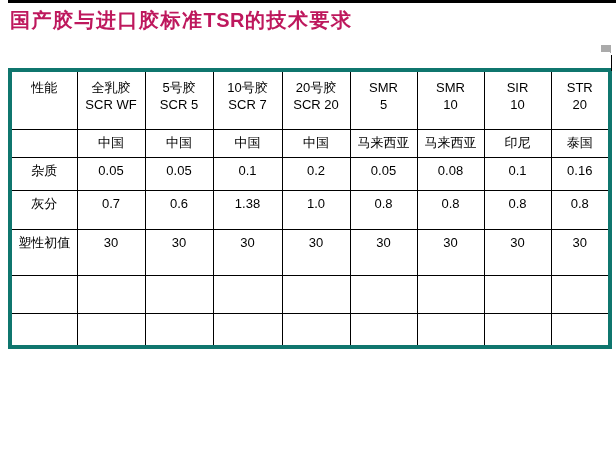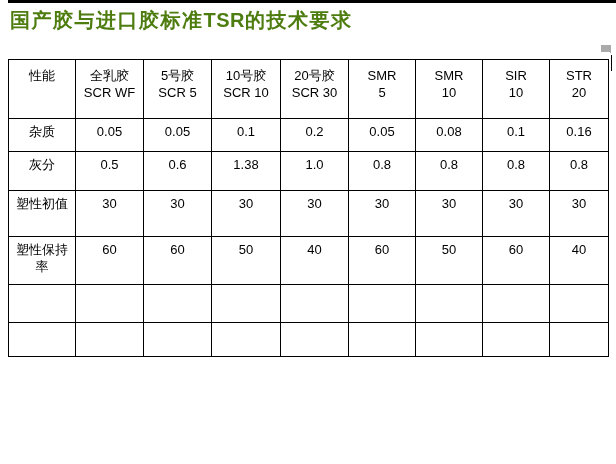--- a/index.html
+++ b/index.html
@@ -4,28 +4,28 @@
 <style>
   html,body{margin:0;padding:0;}
   body{
     width:616px;height:464px;overflow:hidden;background:#ffffff;
     font-family:"Liberation Sans","DejaVu Sans",sans-serif;
   }
   .page{position:relative;width:616px;height:464px;background:#ffffff;}
   .top-rule{position:absolute;left:8px;right:0;top:0;height:3px;background:#000;}
   .title{
     position:absolute;left:10px;top:7px;margin:0;
-    font-size:20px;font-weight:bold;color:#4d7c0f;
+    font-size:20px;font-weight:bold;color:#be185d;
     letter-spacing:1.5px;white-space:nowrap;
   }
   .title .tsr{letter-spacing:0.5px;}
   table.spec{
-    position:absolute;left:8px;top:59px;
+    position:absolute;left:8px;top:68px;
     width:600px;border-collapse:collapse;table-layout:fixed;
-    border:1px solid #0f766e;
+    border:4px solid #0f766e;
   }
   table.spec td{
     border:1px solid #000;
     text-align:center;vertical-align:top;
     font-size:13px;color:#000;line-height:1.3;
     padding:5px 2px 0 2px;overflow:hidden;
   }
   tr.r-header td{padding-top:8px;}
   td.rowlabel{font-size:15px;padding:4px 5px 0 5px;line-height:1.2;}
   td.accent{color:#5C2D91;}
@@ -59,86 +59,86 @@
           <td>
             <div>全乳胶</div>
             <div>SCR WF</div>
           </td>
           <td>
             <div>5号胶</div>
             <div>SCR 5</div>
           </td>
           <td>
             <div>10号胶</div>
-            <div>SCR 10</div>
+            <div>SCR 7</div>
           </td>
           <td>
             <div>20号胶</div>
-            <div>SCR 30</div>
+            <div>SCR 20</div>
           </td>
           <td>
             <div>SMR</div>
             <div>5</div>
           </td>
           <td>
             <div>SMR</div>
             <div>10</div>
           </td>
           <td>
             <div>SIR</div>
             <div>10</div>
           </td>
           <td>
             <div>STR</div>
             <div>20</div>
           </td>
         </tr>
+        <tr style="height: 28px;">
+          <td></td>
+          <td>中国</td>
+          <td>中国</td>
+          <td>中国</td>
+          <td>中国</td>
+          <td>马来西亚</td>
+          <td>马来西亚</td>
+          <td>印尼</td>
+          <td>泰国</td>
+        </tr>
         <tr style="height: 33px;">
           <td class="rowlabel">杂质</td>
           <td>0.05</td>
           <td class="accent">0.05</td>
           <td>0.1</td>
           <td>0.2</td>
           <td class="accent">0.05</td>
           <td>0.08</td>
           <td>0.1</td>
           <td>0.16</td>
         </tr>
         <tr style="height: 39px;">
           <td class="rowlabel">灰分</td>
-          <td>0.5</td>
+          <td>0.7</td>
           <td class="accent">0.6</td>
           <td>1.38</td>
           <td>1.0</td>
           <td class="accent">0.8</td>
           <td>0.8</td>
           <td>0.8</td>
           <td>0.8</td>
         </tr>
         <tr style="height: 46px;">
           <td class="rowlabel">塑性初值</td>
           <td>30</td>
           <td class="accent">30</td>
           <td>30</td>
           <td>30</td>
           <td class="accent">30</td>
           <td>30</td>
           <td>30</td>
           <td>30</td>
-        </tr>
-        <tr style="height: 48px;">
-          <td class="rowlabel">塑性保持率</td>
-          <td>60</td>
-          <td class="accent">60</td>
-          <td>50</td>
-          <td>40</td>
-          <td class="accent">60</td>
-          <td>50</td>
-          <td>60</td>
-          <td>40</td>
         </tr>
         <tr style="height: 38px;">
           <td></td>
           <td></td>
           <td></td>
           <td></td>
           <td></td>
           <td></td>
           <td></td>
           <td></td>

